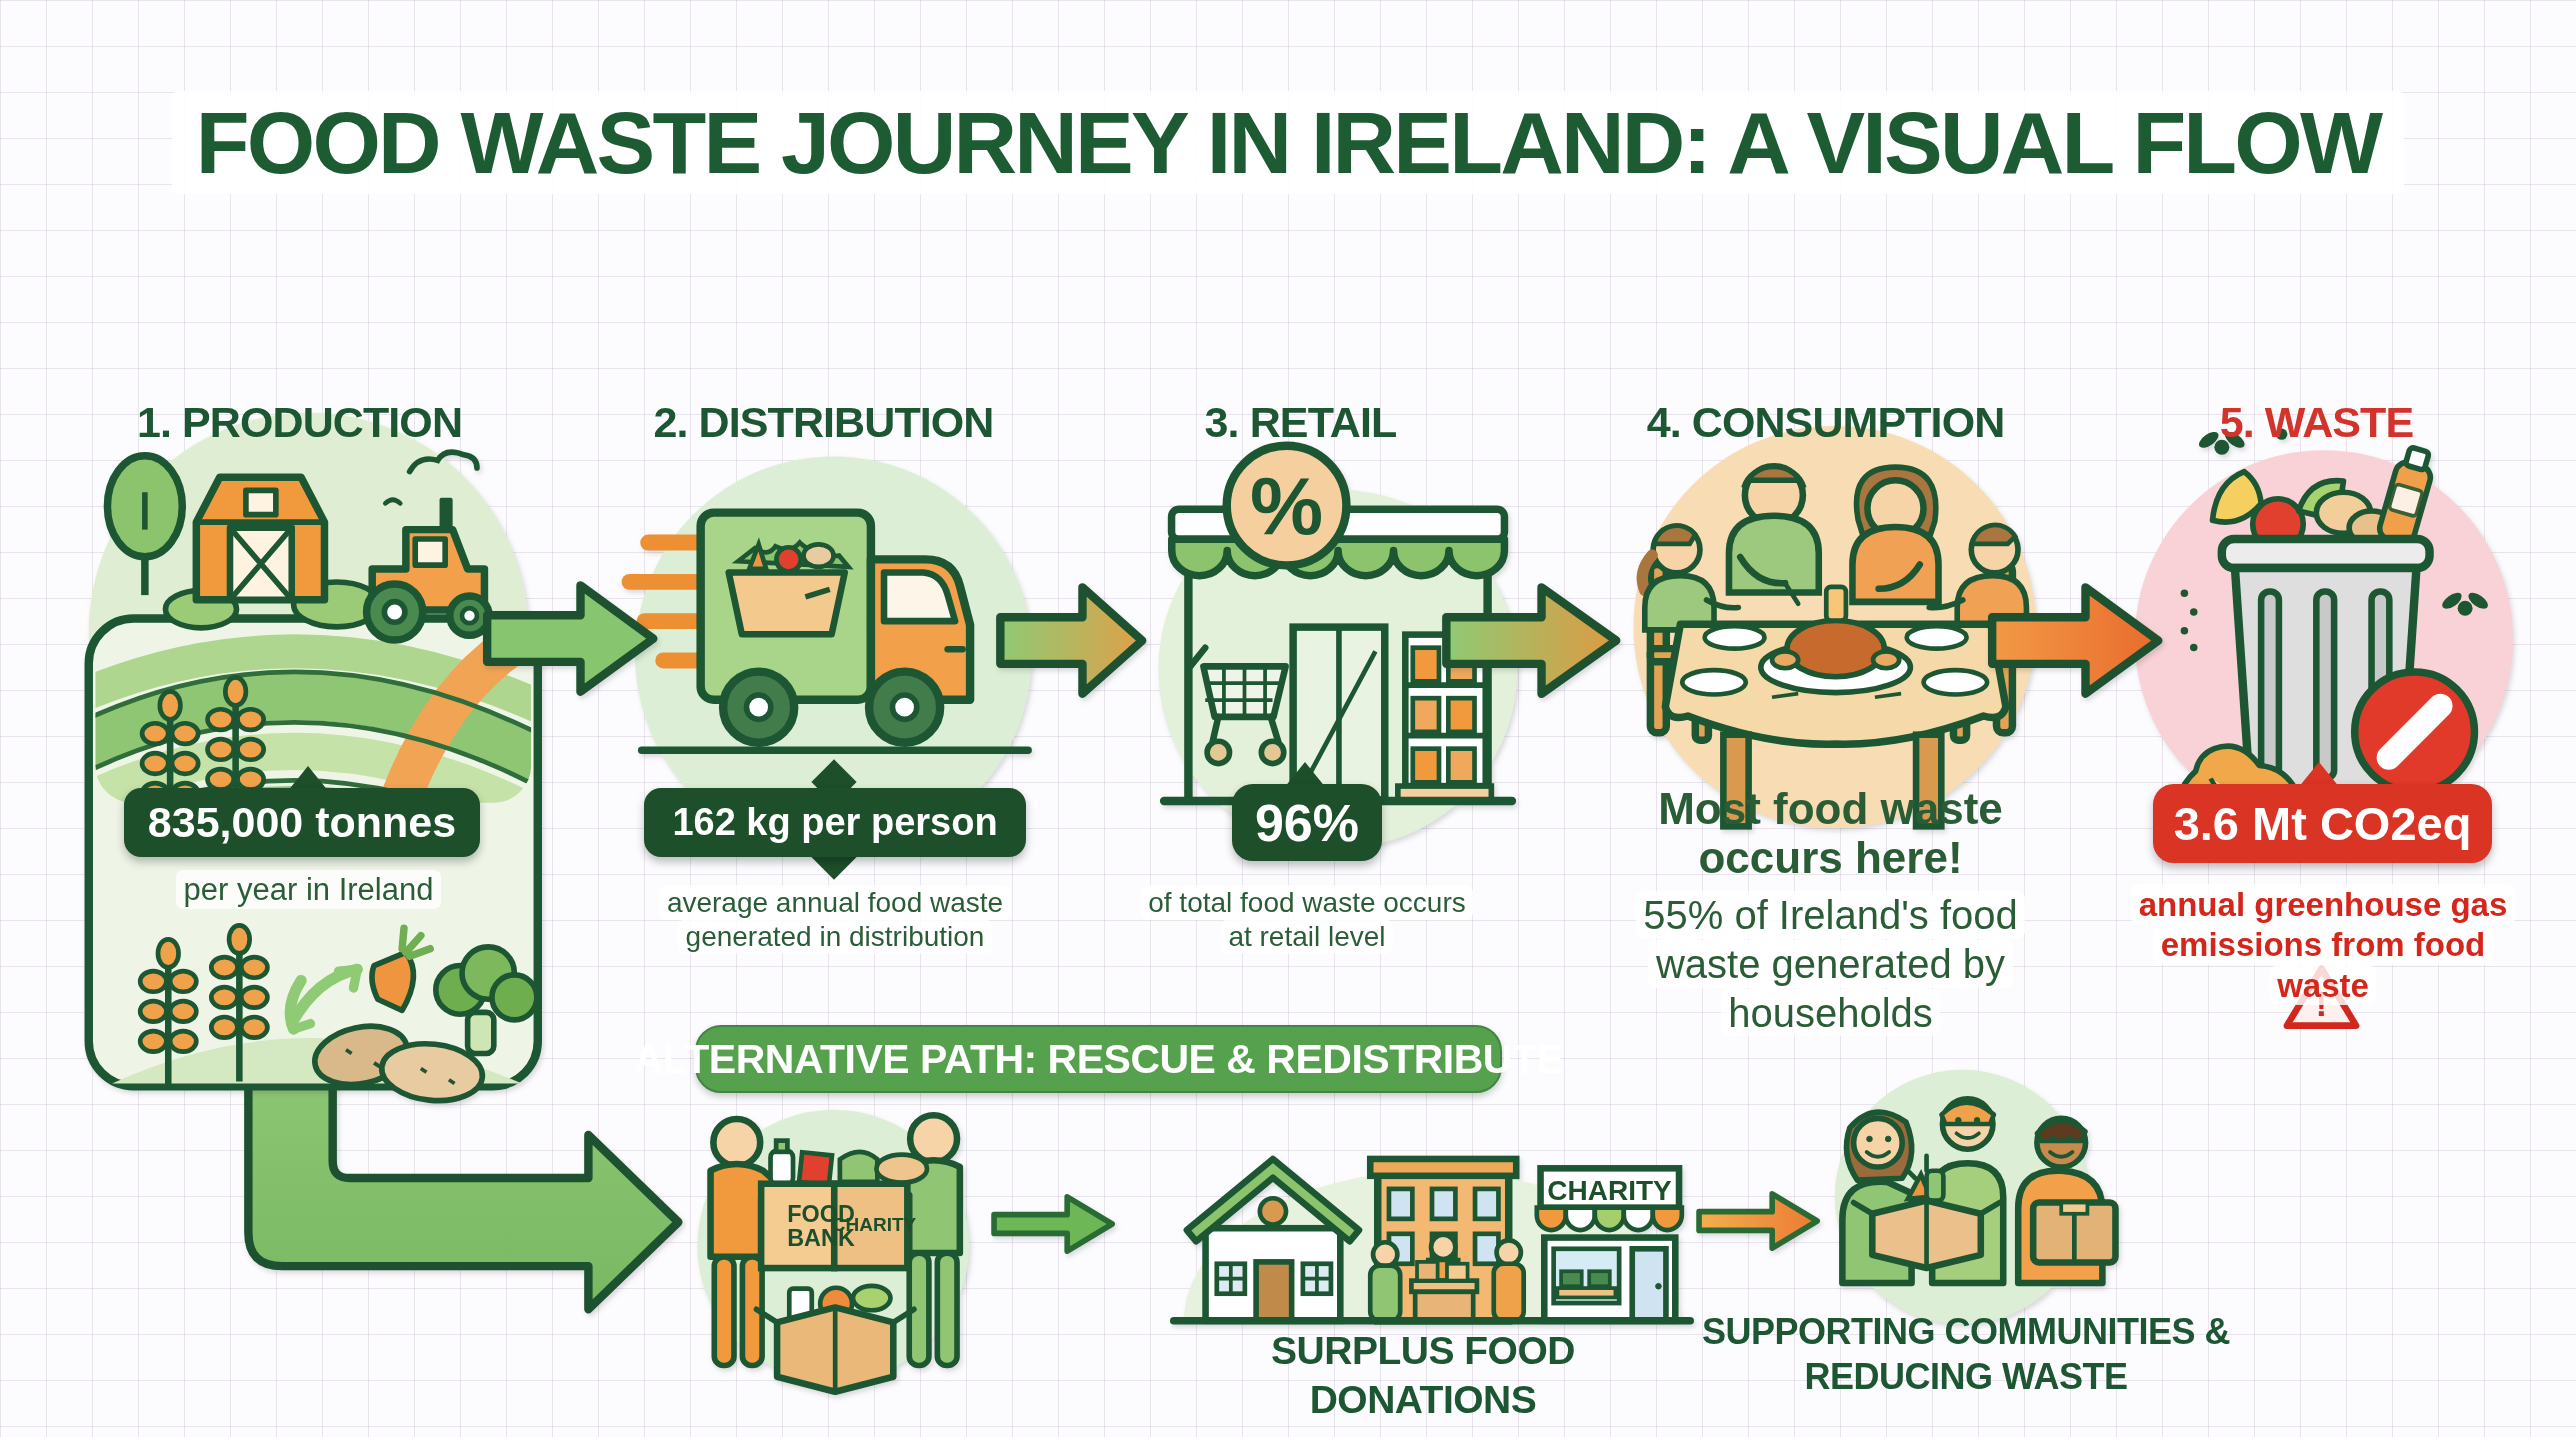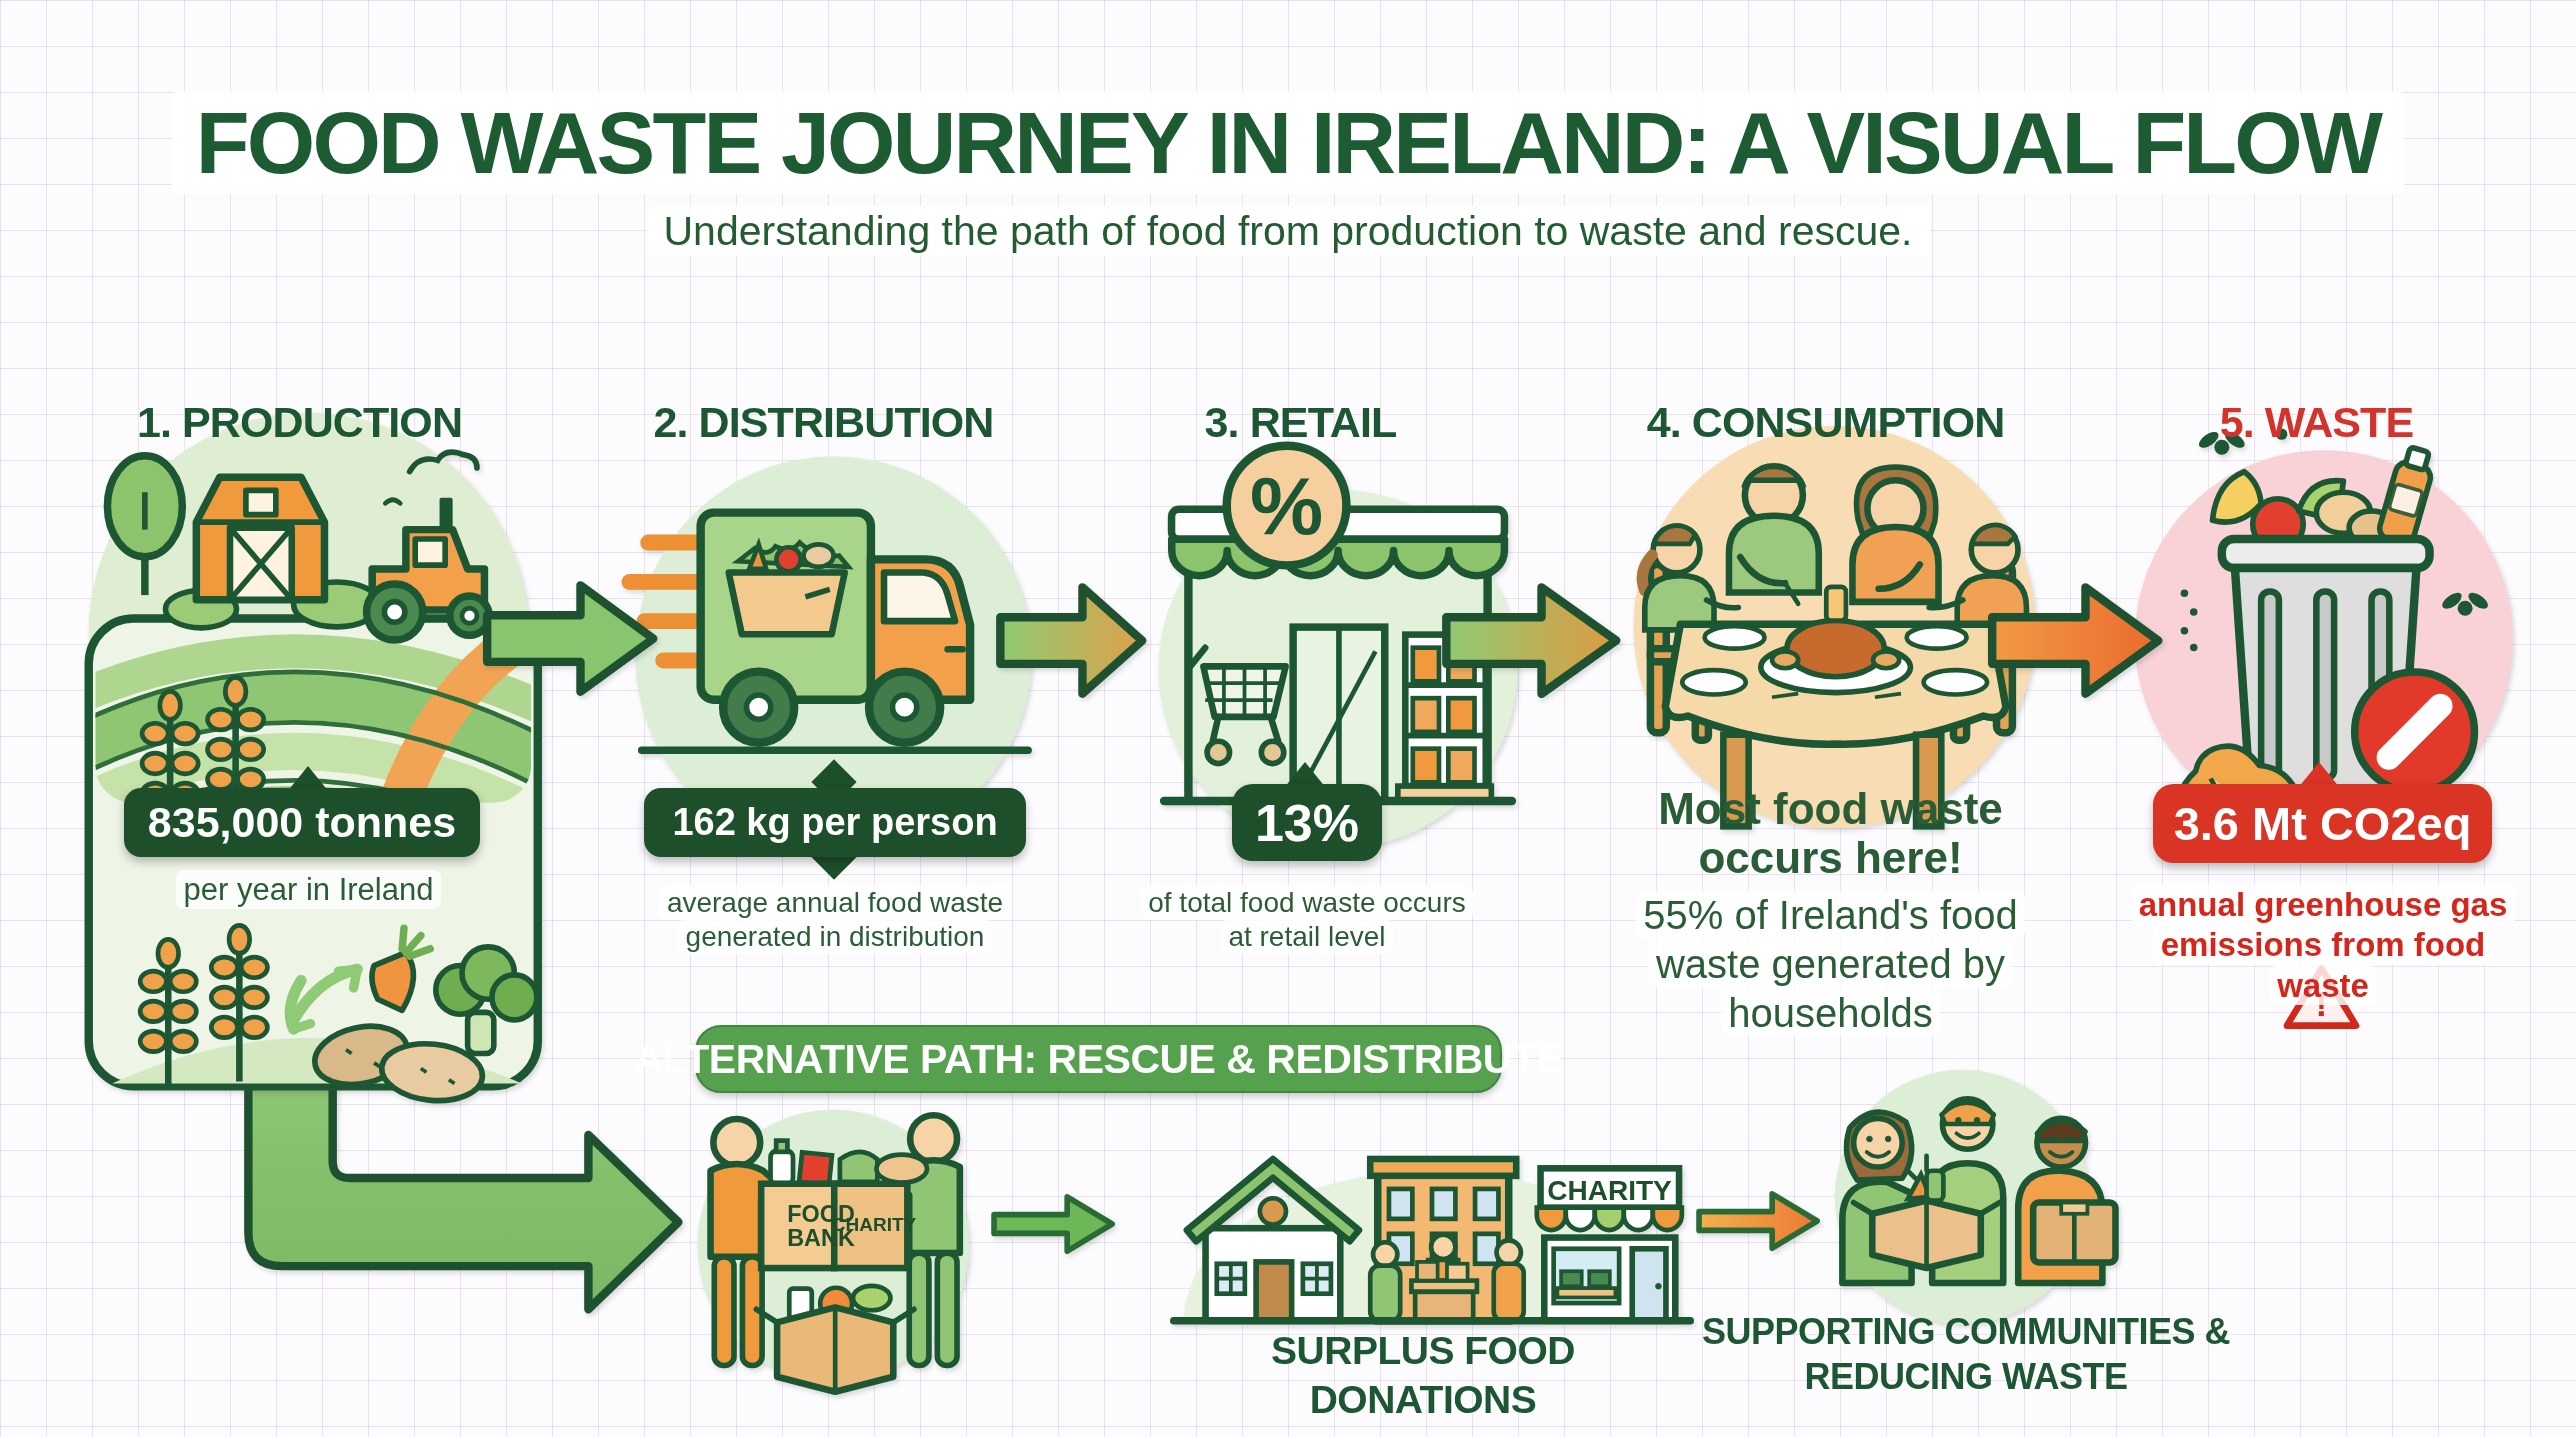--- a/index.html
+++ b/index.html
@@ -63,21 +63,20 @@
   }
   svg{overflow:visible;}
   .shadowed{filter:drop-shadow(2.8px 3.7px 2.8px rgba(60,60,60,.18));}
 </style>
 </head>
 <body>
 
 <div id="stage">
 
   <div class="abs title"><span>FOOD WASTE JOURNEY IN IRELAND: A VISUAL FLOW</span></div>
-  <div class="abs subtitle"><span>Understanding the path of food from production to waste and rescue.</span></div>
 
   <div class="abs stage-label" style="left:89px;width:421px;">1. PRODUCTION</div>
   <div class="abs stage-label" style="left:613px;width:421px;">2. DISTRIBUTION</div>
   <div class="abs stage-label" style="left:1090px;width:421px;">3. RETAIL</div>
   <div class="abs stage-label" style="left:1615px;width:421px;">4. CONSUMPTION</div>
   <div class="abs stage-label red" style="left:2106px;width:421px;">5. WASTE</div>
 
   <svg class="abs shadowed" style="left:56px;top:417px;z-index:2;" width="580" height="693" viewBox="0 0 620 740">
     <defs>
       <clipPath id="fc">
@@ -435,21 +434,21 @@
   <div class="abs ptr-up" style="left:287px;top:766px;"></div>
   <div class="abs pill" style="left:124px;top:788px;width:356px;height:69px;font-size:43px;">835,000 tonnes</div>
   <div class="abs cap" style="left:168px;top:871px;width:281px;font-size:31px;"><span>per year in Ireland</span></div>
 
   <div class="abs diamond" style="left:818px;top:766px;"></div>
   <div class="abs diamond" style="left:818px;top:841px;"></div>
   <div class="abs pill" style="left:644px;top:788px;width:382px;height:69px;font-size:38px;text-align:center;">162 kg per person</div>
   <div class="abs cap" style="left:644px;top:886px;width:382px;"><span>average annual food waste generated in distribution</span></div>
 
   <div class="abs ptr-up" style="left:1284px;top:762px;"></div>
-  <div class="abs pill" style="left:1232px;top:784px;width:150px;height:77px;font-size:52px;border-radius:20.6px;">13%</div>
+  <div class="abs pill" style="left:1232px;top:784px;width:150px;height:77px;font-size:52px;border-radius:20.6px;">96%</div>
   <div class="abs cap" style="left:1129px;top:886px;width:356px;"><span>of total food waste occurs at retail level</span></div>
 
   <div class="abs headline" style="left:1601px;top:784px;width:459px;">Most food waste occurs here!</div>
   <div class="abs cap" style="left:1601px;top:891px;width:459px;font-size:40px;"><span>55% of Ireland's food waste generated by households</span></div>
 
   <div class="abs ptr-up red" style="left:2298px;top:762px;"></div>
   <div class="abs pill" style="left:2153px;top:784px;width:339px;height:79px;font-size:47px;background:#da3425;border-radius:20.6px;text-align:center;">3.6 Mt CO2eq</div>
   <div class="abs cap red" style="left:2117px;top:885px;width:412px;font-size:33px;"><span>annual greenhouse gas emissions from food waste</span></div>
 
   <svg class="abs" style="left:2282px;top:962px;z-index:4;" width="79" height="73" viewBox="0 0 84 78">

